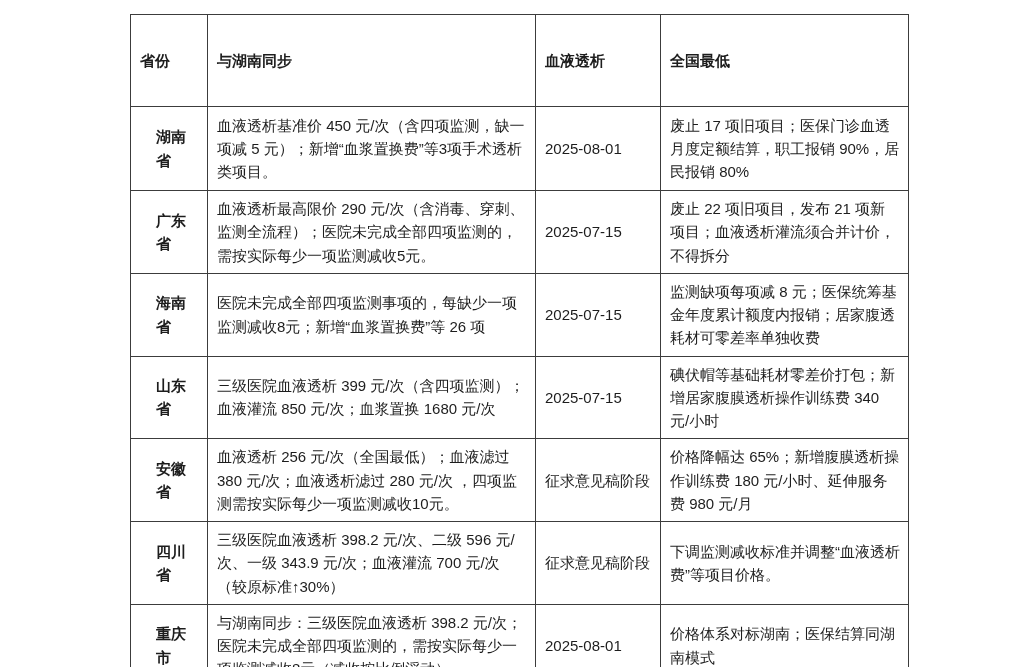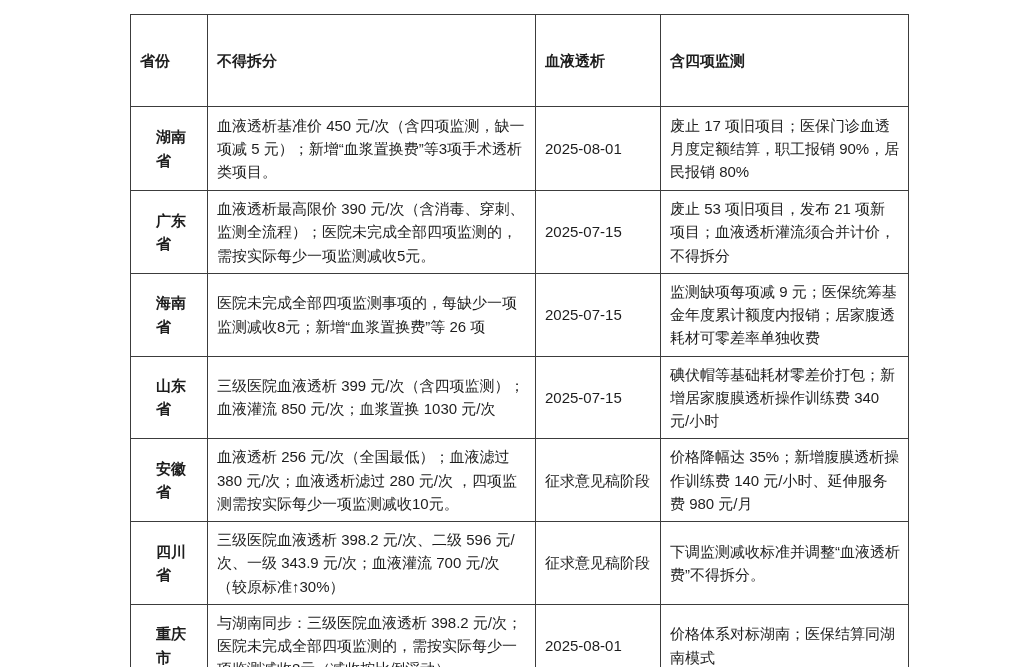--- a/index.html
+++ b/index.html
@@ -54,61 +54,61 @@
   <table class="policy-table">
     <colgroup>
       <col class="col-province">
       <col class="col-content">
       <col class="col-time">
       <col class="col-notes">
     </colgroup>
     <thead>
       <tr>
         <th>省份</th>
-        <th>不得拆分</th>
+        <th>与湖南同步</th>
         <th>血液透析</th>
-        <th>含四项监测</th>
+        <th>全国最低</th>
       </tr>
     </thead>
     <tbody>
       <tr>
         <td class="province-cell">湖南省</td>
         <td>血液透析基准价 450 元/次（含四项监测，缺一项减 5 元）；新增“血浆置换费”等3项手术透析类项目。</td>
         <td>2025-08-01</td>
         <td>废止 17 项旧项目；医保门诊血透月度定额结算，职工报销 90%，居民报销 80%</td>
       </tr>
       <tr>
         <td class="province-cell">广东省</td>
-        <td>血液透析最高限价 390 元/次（含消毒、穿刺、监测全流程）；医院未完成全部四项监测的，需按实际每少一项监测减收5元。</td>
+        <td>血液透析最高限价 290 元/次（含消毒、穿刺、监测全流程）；医院未完成全部四项监测的，需按实际每少一项监测减收5元。</td>
         <td>2025-07-15</td>
-        <td>废止 53 项旧项目，发布 21 项新项目；血液透析灌流须合并计价，不得拆分</td>
+        <td>废止 22 项旧项目，发布 21 项新项目；血液透析灌流须合并计价，不得拆分</td>
       </tr>
       <tr>
         <td class="province-cell">海南省</td>
         <td>医院未完成全部四项监测事项的，每缺少一项监测减收8元；新增“血浆置换费”等 26 项</td>
         <td>2025-07-15</td>
-        <td>监测缺项每项减 9 元；医保统筹基金年度累计额度内报销；居家腹透耗材可零差率单独收费</td>
+        <td>监测缺项每项减 8 元；医保统筹基金年度累计额度内报销；居家腹透耗材可零差率单独收费</td>
       </tr>
       <tr>
         <td class="province-cell">山东省</td>
-        <td>三级医院血液透析 399 元/次（含四项监测）；血液灌流 850 元/次；血浆置换 1030 元/次</td>
+        <td>三级医院血液透析 399 元/次（含四项监测）；血液灌流 850 元/次；血浆置换 1680 元/次</td>
         <td>2025-07-15</td>
         <td>碘伏帽等基础耗材零差价打包；新增居家腹膜透析操作训练费 340 元/小时</td>
       </tr>
       <tr>
         <td class="province-cell">安徽省</td>
         <td>血液透析 256 元/次（全国最低）；血液滤过 380 元/次；血液透析滤过 280 元/次 ，四项监测需按实际每少一项监测减收10元。</td>
         <td>征求意见稿阶段</td>
-        <td>价格降幅达 35%；新增腹膜透析操作训练费 140 元/小时、延伸服务费 980 元/月</td>
+        <td>价格降幅达 65%；新增腹膜透析操作训练费 180 元/小时、延伸服务费 980 元/月</td>
       </tr>
       <tr>
         <td class="province-cell">四川省</td>
         <td>三级医院血液透析 398.2 元/次、二级 596 元/次、一级 343.9 元/次；血液灌流 700 元/次（较原标准↑30%）</td>
         <td>征求意见稿阶段</td>
-        <td>下调监测减收标准并调整“血液透析费”不得拆分。</td>
+        <td>下调监测减收标准并调整“血液透析费”等项目价格。</td>
       </tr>
       <tr>
         <td class="province-cell">重庆市</td>
         <td>与湖南同步：三级医院血液透析 398.2 元/次；医院未完成全部四项监测的，需按实际每少一项监测减收8元（减收按比例浮动）。</td>
         <td>2025-08-01</td>
         <td>价格体系对标湖南；医保结算同湖南模式</td>
       </tr>
     </tbody>
   </table>
 </div>

